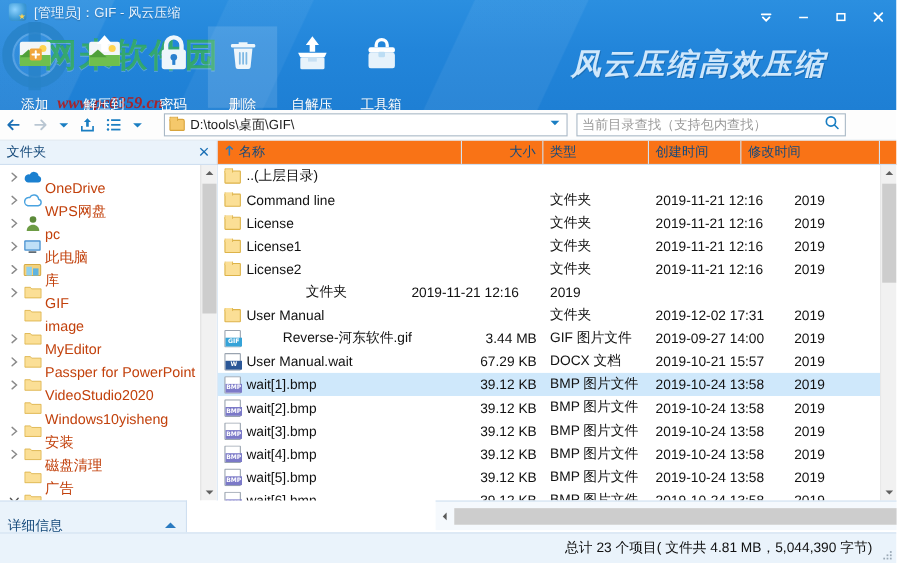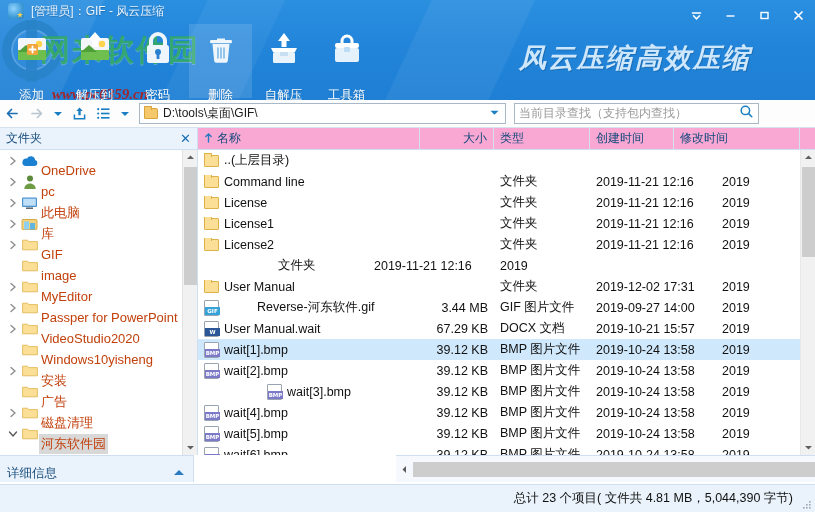--- a/index.html
+++ b/index.html
@@ -86,21 +86,21 @@
 
   
   .navbar {
     position:absolute; left:0; top:100px; width:815px; height:28px;
     background:#fdfdfd; border-bottom:1px solid #d6e3ee;
     display:flex; align-items:center;
   }
   .nav-ico { width:24px; height:26px; display:flex; align-items:center; justify-content:center; }
   .nav-ico.sm { width:19px; }
   .addr {
-    margin-left:5px; height:21px; flex:none; width:367px; background:#fff;
+    margin-left:15px; height:21px; flex:none; width:367px; background:#fff;
     border:1px solid #a9b8c6; display:flex; align-items:center; padding:0 4px;
   }
   .addr-folder{
     width:14px; height:11px; flex:none; margin-right:5px;
     background:#f5c86b; border:1px solid #d7a43c; border-radius:1px 2px 1px 1px;
     position:relative;
   }
   .addr-folder::before{
     content:""; position:absolute; left:-1px; top:-3px; width:6px; height:3px;
     background:#f5c86b; border:1px solid #d7a43c; border-bottom:none; border-radius:1px 1px 0 0;
@@ -132,31 +132,31 @@
   .ts-arrow { height:15px; display:flex; align-items:center; justify-content:center; color:#606060; font-size:9px; }
   .ts-thumb { position:absolute; left:1px; top:17px; width:13px; height:118px; background:#cdcdcd; }
 
   .trow { height:21px; display:flex; align-items:center; padding-left:6px; width:183px; }
   .trow.sel .tlabel { background:#d8d8d8; }
   .tw { width:14px; flex:none; display:flex; align-items:center; justify-content:center; color:#707070; }
   .ti { width:19px; flex:none; display:flex; align-items:center; justify-content:center; }
   .tlabel { font-size:13px; color:#c2410c; white-space:nowrap; padding:1px 2px;margin-top:20px; }
 
   .details-bar {
-    position:absolute; left:0; top:327px; width:194px; height:27px;
+    position:absolute; left:0; top:327px; width:170px; height:27px;
     background:#eaf3fb; border-top:1px solid #cfdff0; border-right:1px solid #cfdff0;
-    display:flex; align-items:flex-end; padding:0 7px;
+    display:flex; align-items:flex-start; padding:14px 7px;
   }
   .details-bar .t { font-size:12.5px; color:#15497a; }
   .details-bar .up { margin-left:auto; color:#1a6fb5; }
 
   
   .pane-right { position:absolute; left:198px; top:0; width:617px; height:356px; background:#fff; }
   .cols {
-    height:22px; background:#f9a8d4; border-bottom:1px solid #cfdff0;
+    height:22px; background:#f97316; border-bottom:1px solid #cfdff0;
     display:flex; align-items:stretch; position:relative;
   }
   .col { display:flex; align-items:center; font-size:12px; color:#14497c;
          border-right:1px solid #d3e2f0; padding:0 6px; }
   .col.num { justify-content:flex-end; }
   .sort-ar { margin-right:4px; color:#2a7ac0; font-size:10px; }
 
   .rows { position:absolute; left:0; top:22px; width:602px; height:305px; overflow:hidden; }
   .row { height:21px; display:flex; align-items:center; font-size:12.5px; color:#111; }
   .row.sel { background:#cfe8fb; }
@@ -406,20 +406,33 @@
               </span>
               <span class="tlabel">OneDrive</span>
             </div>
             <div class="trow">
               <span class="tw">
                 <svg width="10" height="10" viewBox="0 0 10 10">
                   <path d="M3 1.5l4 3.5-4 3.5" stroke="#8a8a8a" stroke-width="1.3" fill="none" stroke-linecap="round"></path>
                 </svg>
               </span>
               <span class="ti">
+                <svg width="18" height="14" viewBox="0 0 18 14">
+                  <path d="M4.4 12h9.3a3 3 0 0 0 .4-5.9A4.3 4.3 0 0 0 6 4.6 3.4 3.4 0 0 0 4.4 12z" fill="none" stroke="#4aa3e0" stroke-width="1.3"></path>
+                </svg>
+              </span>
+              <span class="tlabel">WPS网盘</span>
+            </div>
+            <div class="trow">
+              <span class="tw">
+                <svg width="10" height="10" viewBox="0 0 10 10">
+                  <path d="M3 1.5l4 3.5-4 3.5" stroke="#8a8a8a" stroke-width="1.3" fill="none" stroke-linecap="round"></path>
+                </svg>
+              </span>
+              <span class="ti">
                 <svg width="16" height="16" viewBox="0 0 16 16">
                   <circle cx="8" cy="4.6" r="3" fill="#5c8a3a"></circle>
                   <path d="M2.3 15c0-3.4 2.6-5.6 5.7-5.6S13.7 11.6 13.7 15z" fill="#6d9c45"></path>
                 </svg>
               </span>
               <span class="tlabel">pc</span>
             </div>
             <div class="trow">
               <span class="tw">
                 <svg width="10" height="10" viewBox="0 0 10 10">
@@ -527,40 +540,40 @@
                 </svg>
               </span>
               <span class="ti">
                 <svg width="16" height="13" viewBox="0 0 16 13">
                   <path d="M0.6 2.2h5l1.2 1.4h8.6v8.2H0.6z" fill="#fbdf96" stroke="#ddb349" stroke-width="0.8"></path>
                 </svg>
               </span>
               <span class="tlabel">安装</span>
             </div>
             <div class="trow">
+              <span class="tw">
+                <svg width="10" height="10" viewBox="0 0 10 10">
+                  <path d="M3 1.5l4 3.5-4 3.5" stroke="#8a8a8a" stroke-width="1.3" fill="none" stroke-linecap="round"></path>
+                </svg>
+              </span>
+              <span class="ti">
+                <svg width="16" height="13" viewBox="0 0 16 13">
+                  <path d="M0.6 2.2h5l1.2 1.4h8.6v8.2H0.6z" fill="#fbdf96" stroke="#ddb349" stroke-width="0.8"></path>
+                </svg>
+              </span>
+              <span class="tlabel">磁盘清理</span>
+            </div>
+            <div class="trow">
               <span class="tw"></span>
               <span class="ti">
                 <svg width="16" height="13" viewBox="0 0 16 13">
                   <path d="M0.6 2.2h5l1.2 1.4h8.6v8.2H0.6z" fill="#fbdf96" stroke="#ddb349" stroke-width="0.8"></path>
                 </svg>
               </span>
               <span class="tlabel">广告</span>
-            </div>
-            <div class="trow">
-              <span class="tw">
-                <svg width="10" height="10" viewBox="0 0 10 10">
-                  <path d="M3 1.5l4 3.5-4 3.5" stroke="#8a8a8a" stroke-width="1.3" fill="none" stroke-linecap="round"></path>
-                </svg>
-              </span>
-              <span class="ti">
-                <svg width="16" height="13" viewBox="0 0 16 13">
-                  <path d="M0.6 2.2h5l1.2 1.4h8.6v8.2H0.6z" fill="#fbdf96" stroke="#ddb349" stroke-width="0.8"></path>
-                </svg>
-              </span>
-              <span class="tlabel">磁盘清理</span>
             </div>
             <div class="trow sel">
               <span class="tw">
                 <svg width="10" height="10" viewBox="0 0 10 10">
                   <path d="M1.5 3l3.5 4 3.5-4" stroke="#555" stroke-width="1.3" fill="none" stroke-linecap="round"></path>
                 </svg>
               </span>
               <span class="ti">
                 <svg width="16" height="13" viewBox="0 0 16 13">
                   <path d="M0.6 2.2h5l1.2 1.4h8.6v8.2H0.6z" fill="#fbdf96" stroke="#ddb349" stroke-width="0.8"></path>
@@ -724,21 +737,21 @@
                 <span class="tag">BMP</span>
               </span>
               <span>wait[2].bmp</span>
             </div>
             <div class="cell num" style="width: 74px;">39.12 KB</div>
             <div class="cell" style="width: 96px;">BMP 图片文件</div>
             <div class="cell" style="width: 126px;">2019-10-24 13:58</div>
             <div class="cell" style="width: 84px;">2019</div>
           </div>
           <div class="row">
-            <div class="cell name" style="width: 222px; justify-content: center;">
+            <div class="cell name" style="width: 222px;">
               <span class="ficon bmp">
                 <span class="tag">BMP</span>
               </span>
               <span>wait[3].bmp</span>
             </div>
             <div class="cell num" style="width: 74px;">39.12 KB</div>
             <div class="cell" style="width: 96px;">BMP 图片文件</div>
             <div class="cell" style="width: 126px;">2019-10-24 13:58</div>
             <div class="cell" style="width: 84px;">2019</div>
           </div>

